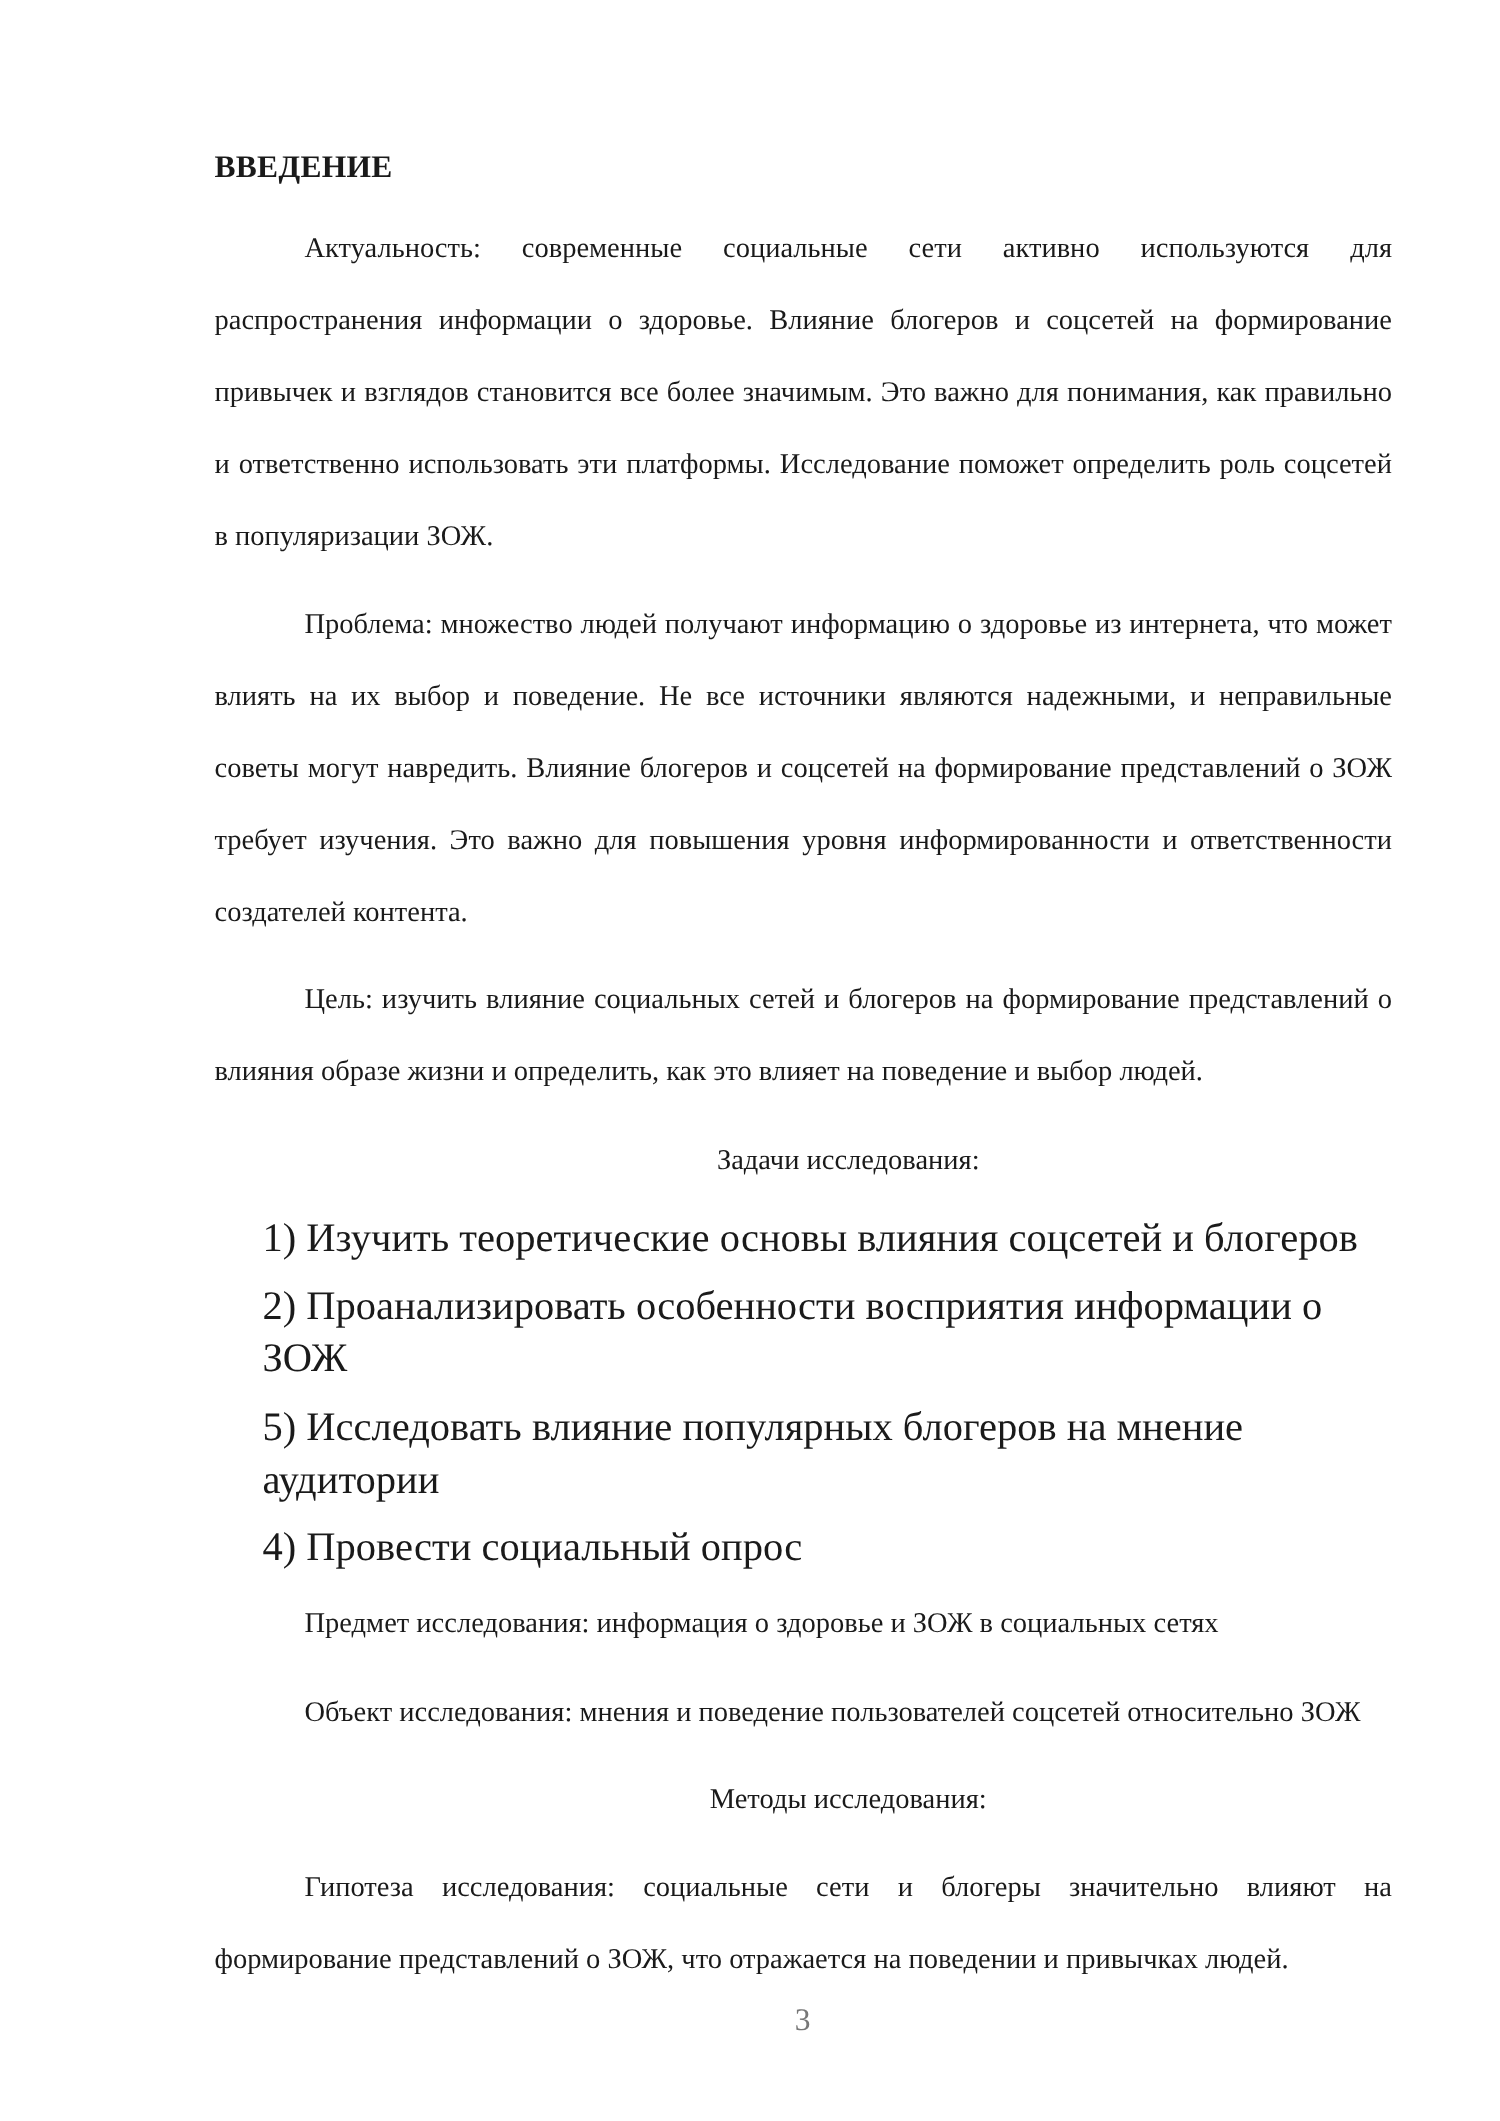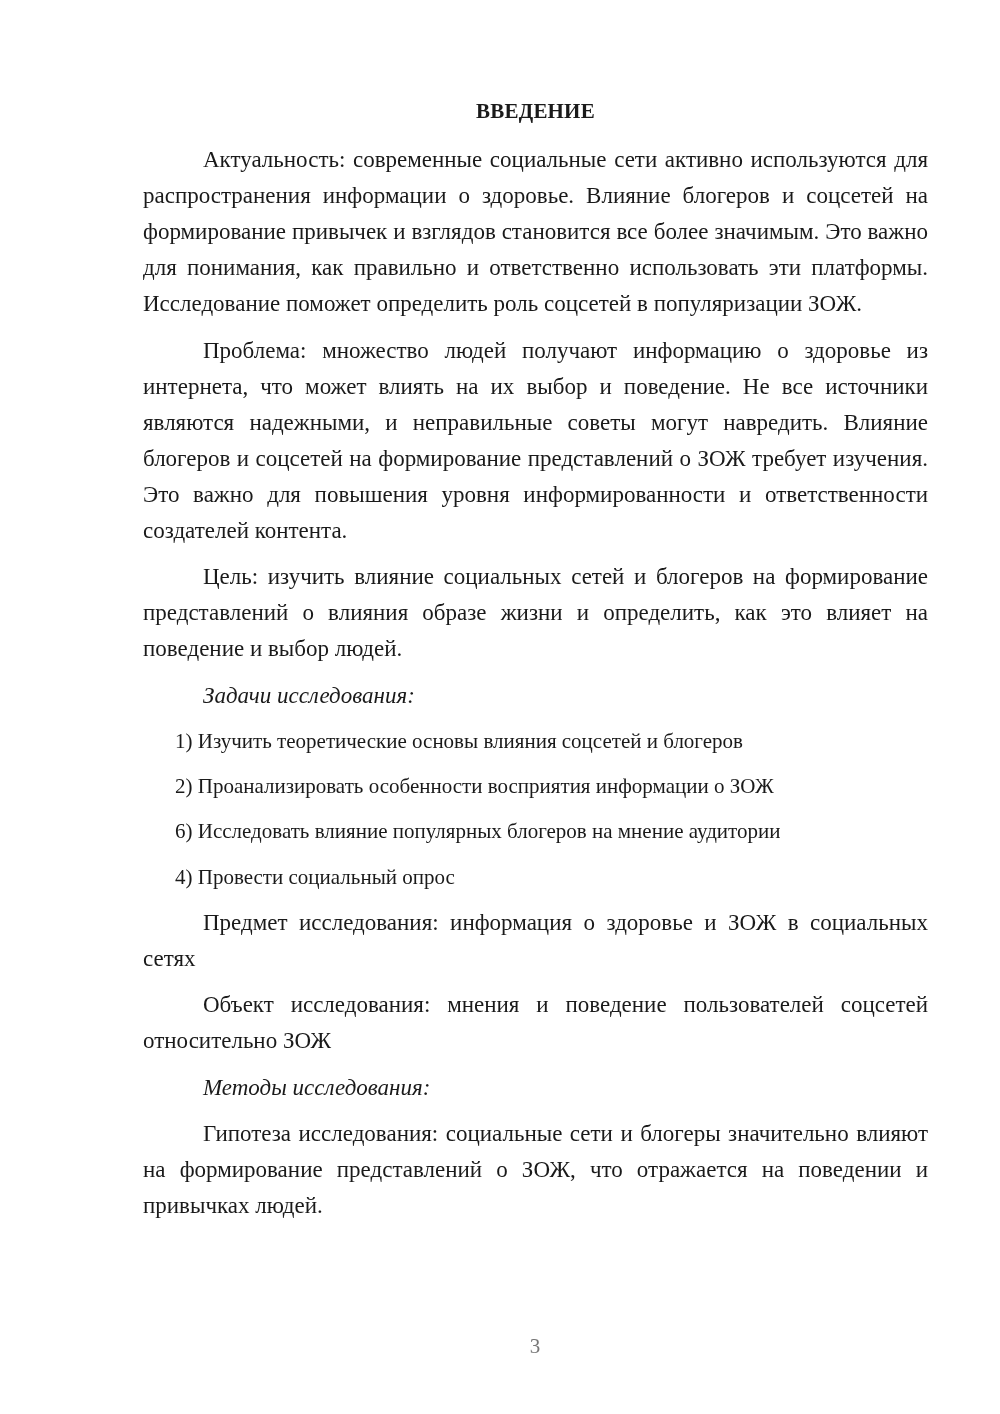--- a/index.html
+++ b/index.html
@@ -22,45 +22,44 @@
       height: 1414px;
       background: #ffffff;
     }
     .content {
       position: absolute;
       left: 143px;
       top: 96px;
       width: 785px;
     }
     .title {
-      text-align: center;
+      text-align: left;
       font-weight: bold;
       font-size: 21px;
       line-height: 30px;
       margin: 0 0 16px 0;
       letter-spacing: 0.2px;
     }
     .para {
-      font-size: 23px;
-      line-height: 36px;
+      font-size: 19px;
+      line-height: 48px;
       text-align: justify;
       text-indent: 60px;
       margin: 0 0 10.5px 0;
     }
     .para.no-justify {
-      text-align: left;
-      font-style: italic;
+      text-align: center;
     }
     .task-list {
       list-style: none;
       margin: 0;
       padding: 0;
     }
     .task-item {
-      font-size: 21px;
+      font-size: 27px;
       line-height: 35.2px;
       margin: 0 0 10px 0;
       padding-left: 32px;
     }
     .page-number {
       position: absolute;
       top: 1334px;
       left: 0;
       width: 1070px;
       text-align: center;
@@ -80,21 +79,21 @@
 
     <p class="para">Проблема: множество людей получают информацию о здоровье из интернета, что может влиять на их выбор и поведение. Не все источники являются надежными, и неправильные советы могут навредить. Влияние блогеров и соцсетей на формирование представлений о ЗОЖ требует изучения. Это важно для повышения уровня информированности и ответственности создателей контента.</p>
 
     <p class="para">Цель: изучить влияние социальных сетей и блогеров на формирование представлений о влияния образе жизни и определить, как это влияет на поведение и выбор людей.</p>
 
     <p class="para no-justify">Задачи исследования:</p>
 
     <ol class="task-list">
       <li class="task-item">1) Изучить теоретические основы влияния соцсетей и блогеров</li>
       <li class="task-item">2) Проанализировать особенности восприятия информации о ЗОЖ</li>
-      <li class="task-item">6) Исследовать влияние популярных блогеров на мнение аудитории</li>
+      <li class="task-item">5) Исследовать влияние популярных блогеров на мнение аудитории</li>
       <li class="task-item">4) Провести социальный опрос</li>
     </ol>
 
     <p class="para">Предмет исследования: информация о здоровье и ЗОЖ в социальных сетях</p>
 
     <p class="para">Объект исследования: мнения и поведение пользователей соцсетей относительно ЗОЖ</p>
 
     <p class="para no-justify">Методы исследования:</p>
 
     <p class="para">Гипотеза исследования: социальные сети и блогеры значительно влияют на формирование представлений о ЗОЖ, что отражается на поведении и привычках людей.</p>

